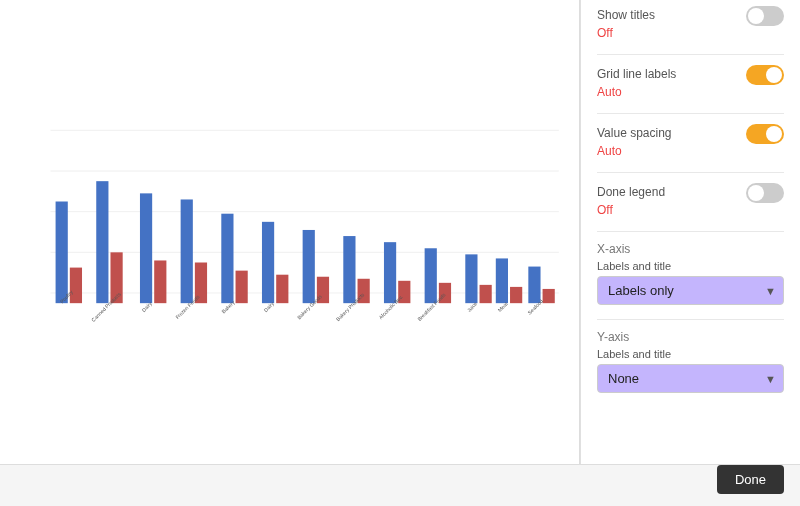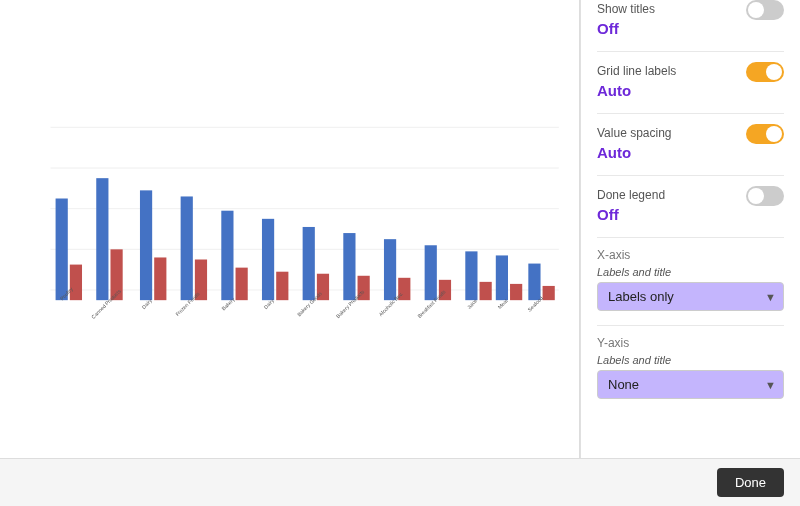--- a/index.html
+++ b/index.html
@@ -32,36 +32,36 @@
       height: 100%;
       position: relative;
     }
     svg.chart {
       width: 100%;
       height: 100%;
     }
     
     .right-panel {
       width: 220px;
-      padding: 0 16px;
+      padding: 6px 16px;
       overflow-y: auto;
       border-left: 1px solid #e0e0e0;
     }
     .setting-row {
       margin-bottom: 14px;
     }
     .setting-label {
       color: #555;
       font-size: 12px;
       margin-bottom: 2px;
     }
     .setting-value {
-      font-weight: bold;
-      font-size: 15px;
-      color: #6d28d9;
+      font-weight: normal;
+      font-size: 12px;
+      color: #ef4444;
     }
     .setting-header {
       display: flex;
       justify-content: space-between;
       align-items: center;
     }
     
     .toggle {
       width: 38px;
       height: 20px;
@@ -92,21 +92,20 @@
     .section-label {
       color: #777;
       font-size: 12px;
       margin-bottom: 4px;
       margin-top: 2px;
     }
     .sub-label {
       color: #555;
       font-size: 11px;
       margin-bottom: 4px;
-      font-style: italic;
     }
     
     .dropdown-wrapper {
       position: relative;
       margin-bottom: 6px;
     }
     .dropdown {
       width: 100%;
       padding: 6px 28px 6px 10px;
       border: 1px solid #ccc;
@@ -121,25 +120,25 @@
       position: absolute;
       right: 8px;
       top: 50%;
       transform: translateY(-50%);
       pointer-events: none;
       color: #555;
       font-size: 11px;
     }
     
     .footer {
-      height: 48px;
+      height: 42px;
       background: #f5f5f5;
       border-top: 1px solid #ddd;
       display: flex;
-      align-items: center;
+      align-items: flex-start;
       justify-content: flex-end;
       padding: 0 16px;
     }
     .done-button {
       background: #333;
       color: #fff;
       border: none;
       padding: 7px 18px;
       border-radius: 4px;
       font-size: 13px;

